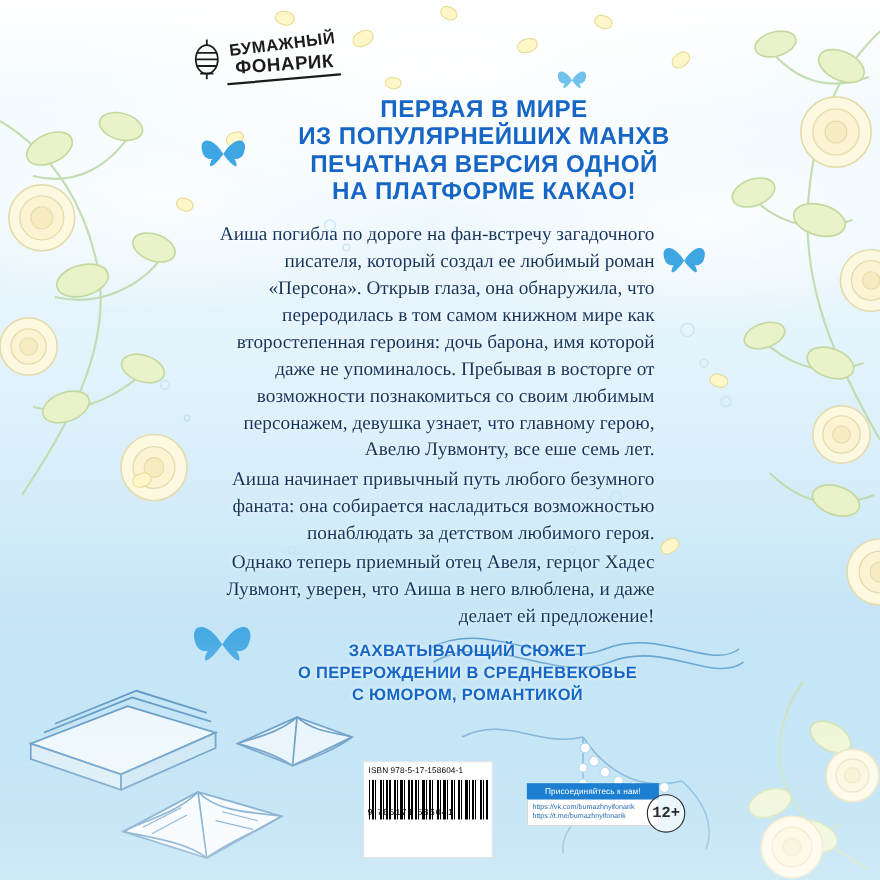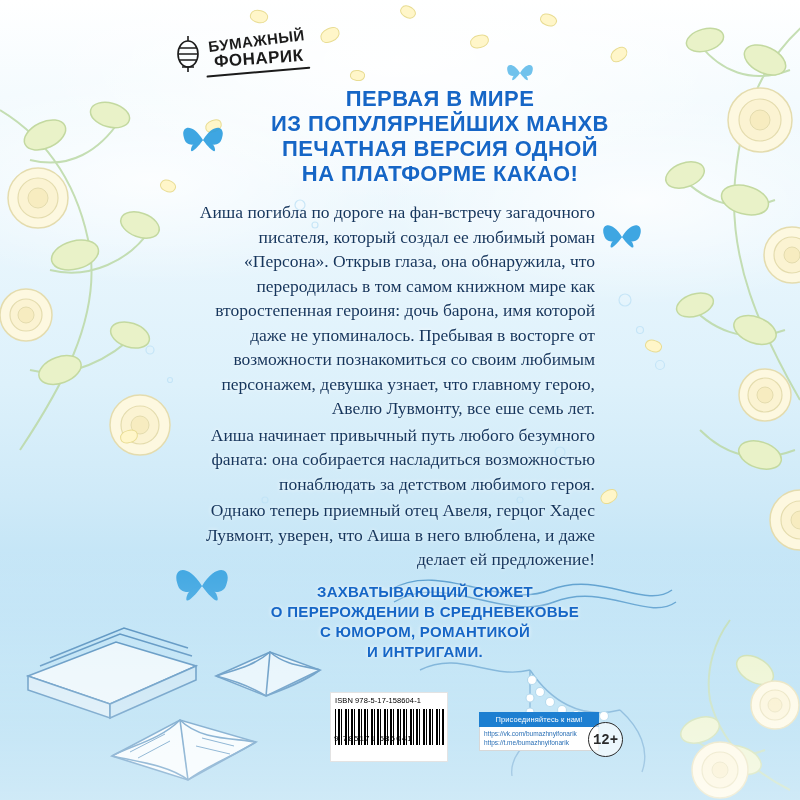--- a/index.html
+++ b/index.html
@@ -145,21 +145,21 @@
     letter-spacing: 0.3px;
     text-shadow: 0 0 4px rgba(255,255,255,0.95);
   }
 
   
   .isbn-box {
     position: absolute;
     left: 330px;
     top: 692px;
     width: 118px;
-    height: 70px;
+    height: 88px;
     background: #ffffff;
     border: 1px solid #e3e3e3;
     box-sizing: border-box;
     padding: 3px 4px 0 4px;
   }
   .isbn-text {
     font-family: "Liberation Sans", sans-serif;
     font-size: 7.5px;
     color: #000;
     letter-spacing: 0.1px;
@@ -496,21 +496,20 @@
   <div class="blurb">
     <p>Аиша погибла по дороге на фан-встречу загадочного писателя, который создал ее любимый роман «Персона». Открыв глаза, она обнаружила, что переродилась в том самом книжном мире как второстепенная героиня: дочь барона, имя которой даже не упоминалось. Пребывая в восторге от возможности познакомиться со своим любимым персонажем, девушка узнает, что главному герою, Авелю Лувмонту, все еше семь лет.</p>
     <p>Аиша начинает привычный путь любого безумного фаната: она собирается насладиться возможностью понаблюдать за детством любимого героя.</p>
     <p>Однако теперь приемный отец Авеля, герцог Хадес Лувмонт, уверен, что Аиша в него влюблена, и даже делает ей предложение!</p>
   </div>
 
   <div class="tagline">
     <div>ЗАХВАТЫВАЮЩИЙ СЮЖЕТ</div>
     <div>О ПЕРЕРОЖДЕНИИ В СРЕДНЕВЕКОВЬЕ</div>
     <div>С ЮМОРОМ, РОМАНТИКОЙ</div>
-    <div>И ИНТРИГАМИ.</div>
   </div>
 
   <div class="isbn-box">
     <div class="isbn-text">ISBN 978-5-17-158604-1</div>
     <div class="barcode"></div>
     <div class="barcode-digits">9 785171 586041</div>
   </div>
 
   <div class="join-box">
     <div class="join-title">Присоединяйтесь к нам!</div>

